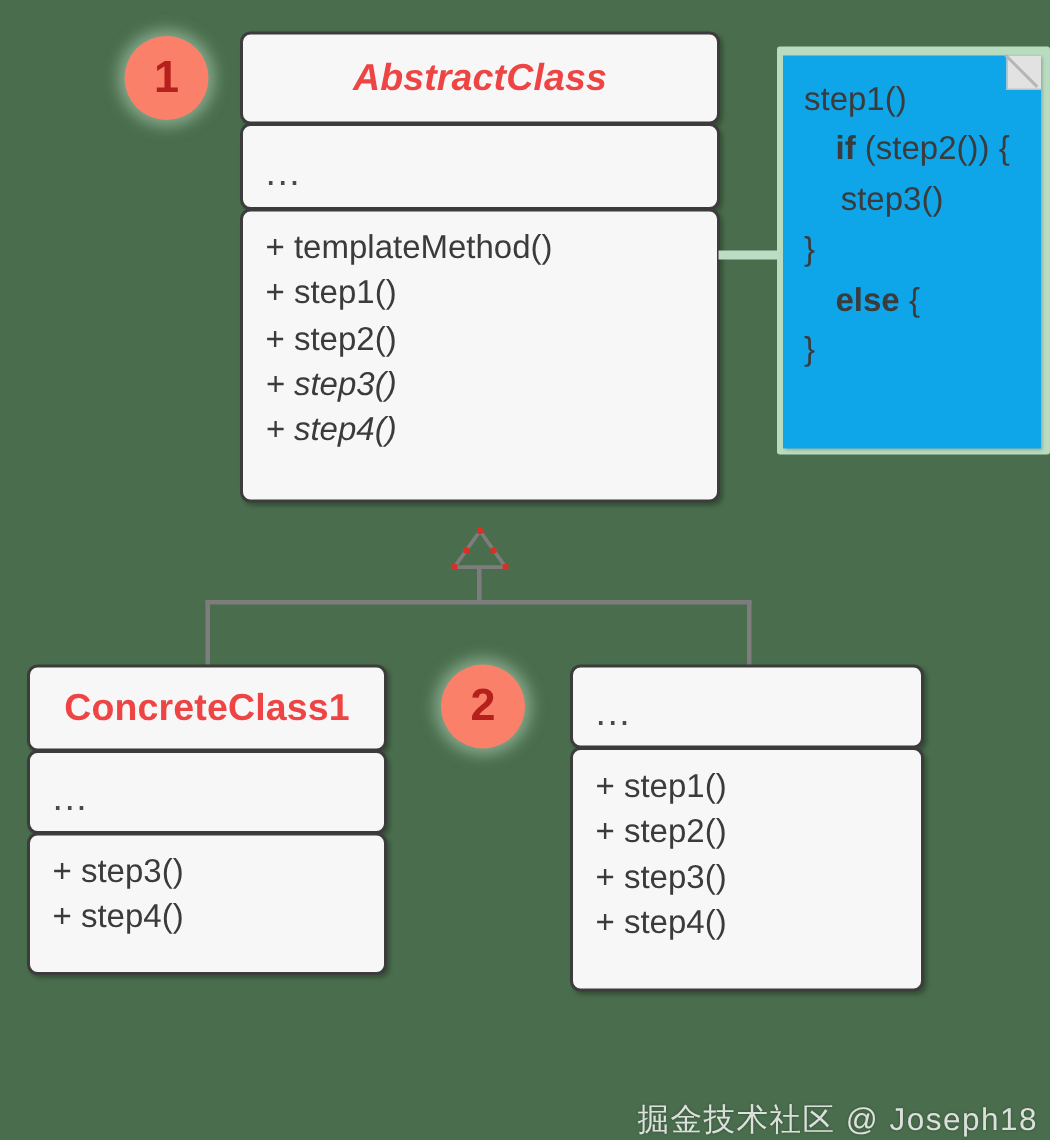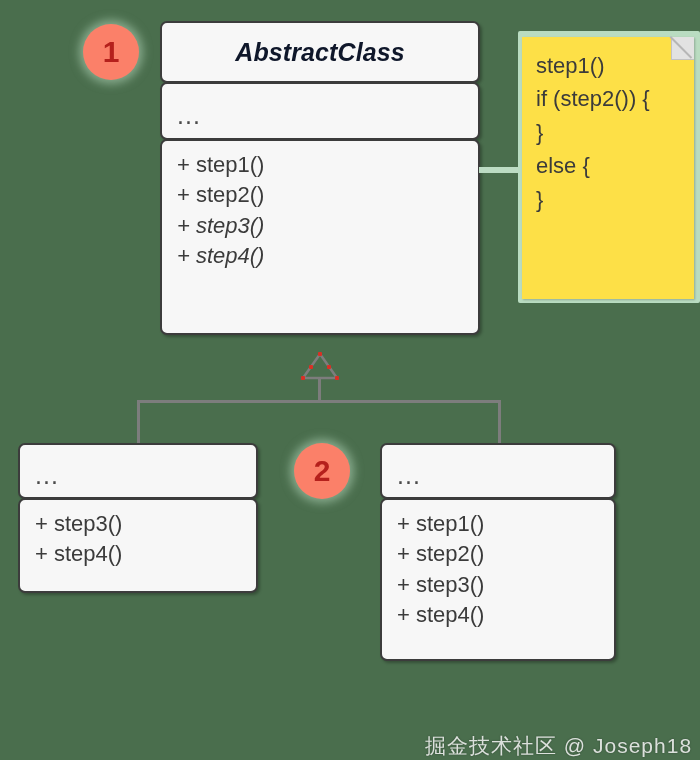--- a/index.html
+++ b/index.html
@@ -37,21 +37,21 @@
     box-shadow: 2px 2px 3px rgba(0,0,0,0.28);
   }
   .compartment + .compartment {
     margin-top: -1px;
   }
   .cls-title {
     align-items: center;
     justify-content: center;
     font-size: 25px;
     font-weight: bold;
-    color: #0f172a;
+    color: #ef4444;
     letter-spacing: .1px;
   }
   .cls-title.abstract {
     font-style: italic;
   }
   .cls-attrs {
     padding-left: 15px;
     font-size: 25px;
     color: #4a4a4a;
     line-height: 1;
@@ -107,21 +107,21 @@
     height: 100%;
     background: #b9dcc1;
     border-radius: 2px;
   }
   .note-body {
     position: absolute;
     left: 4px;
     top: 6px;
     width: 172px;
     height: 262px;
-    background: #fde047;
+    background: #0ea5e9;
     box-sizing: border-box;
     box-shadow: 1px 1px 2px rgba(0,0,0,0.22);
   }
   .note-fold {
     position: absolute;
     right: 0;
     top: 0;
     width: 22px;
     height: 22px;
     background: #e2e2e2;
@@ -144,21 +144,22 @@
     top: 12px;
     right: 8px;
   }
   .code-line {
     font-size: 22px;
     line-height: 1.52;
     color: #3b3b3b;
     white-space: pre;
   }
   .code-line b {
-    font-weight: normal;
+    font-weight: bold;
+    margin-left: 21px;
   }
 
   
   .badge {
     position: absolute;
     width: 56px;
     height: 56px;
     border-radius: 50%;
     background: #fb8069;
     color: #b5201c;
@@ -191,36 +192,38 @@
   </div>
 
   <div class="uml-class" style="left:160px; top:21px; width:320px;">
     <div class="compartment cls-title abstract" style="height:62px;">
       <span>AbstractClass</span>
     </div>
     <div class="compartment cls-attrs" style="height:58px;">
       <span class="ellipsis-text">...</span>
     </div>
     <div class="compartment cls-ops" style="height:196px;">
+      <div class="op-line">+ templateMethod()</div>
       <div class="op-line">+ step1()</div>
       <div class="op-line">+ step2()</div>
       <div class="op-line italic">+ step3()</div>
       <div class="op-line italic">+ step4()</div>
     </div>
   </div>
 
   <div class="edge-note" style="left:479px; top:167px; width:44px; height:6px;"></div>
 
   <div class="note-wrap" style="left:518px; top:31px; width:182px; height:272px;">
     <div class="note-glow"></div>
     <div class="note-body">
       <div class="note-fold"></div>
       <div class="code-lines">
         <div class="code-line">step1()</div>
         <div class="code-line"><b>if</b><span> (step2()) {</span></div>
+        <div class="code-line">    step3()</div>
         <div class="code-line">}</div>
         <div class="code-line"><b>else</b><span> {</span></div>
         <div class="code-line">}</div>
       </div>
     </div>
   </div>
 
   <svg class="inherit-tri" style="left:300px; top:352px;" width="40" height="28">
     <polygon points="20,2 37,26 3,26" fill="none" stroke="#7d7d7d" stroke-width="2.5"></polygon>
   </svg>
@@ -232,20 +235,23 @@
 
   <div class="edge" style="left:318px; top:378px; width:3px; height:24px;"></div>
 
   <div class="edge" style="left:137px; top:400px; width:364px; height:3px;"></div>
 
   <div class="edge" style="left:137px; top:400px; width:3px; height:45px;"></div>
 
   <div class="edge" style="left:498px; top:400px; width:3px; height:45px;"></div>
 
   <div class="uml-class" style="left:18px; top:443px; width:240px;">
+    <div class="compartment cls-title" style="height:58px;">
+      <span>ConcreteClass1</span>
+    </div>
     <div class="compartment cls-attrs" style="height:56px;">
       <span class="ellipsis-text">...</span>
     </div>
     <div class="compartment cls-ops" style="height:95px;">
       <div class="op-line">+ step3()</div>
       <div class="op-line">+ step4()</div>
     </div>
   </div>
 
   <div class="badge" style="left:294px; top:443px;">

